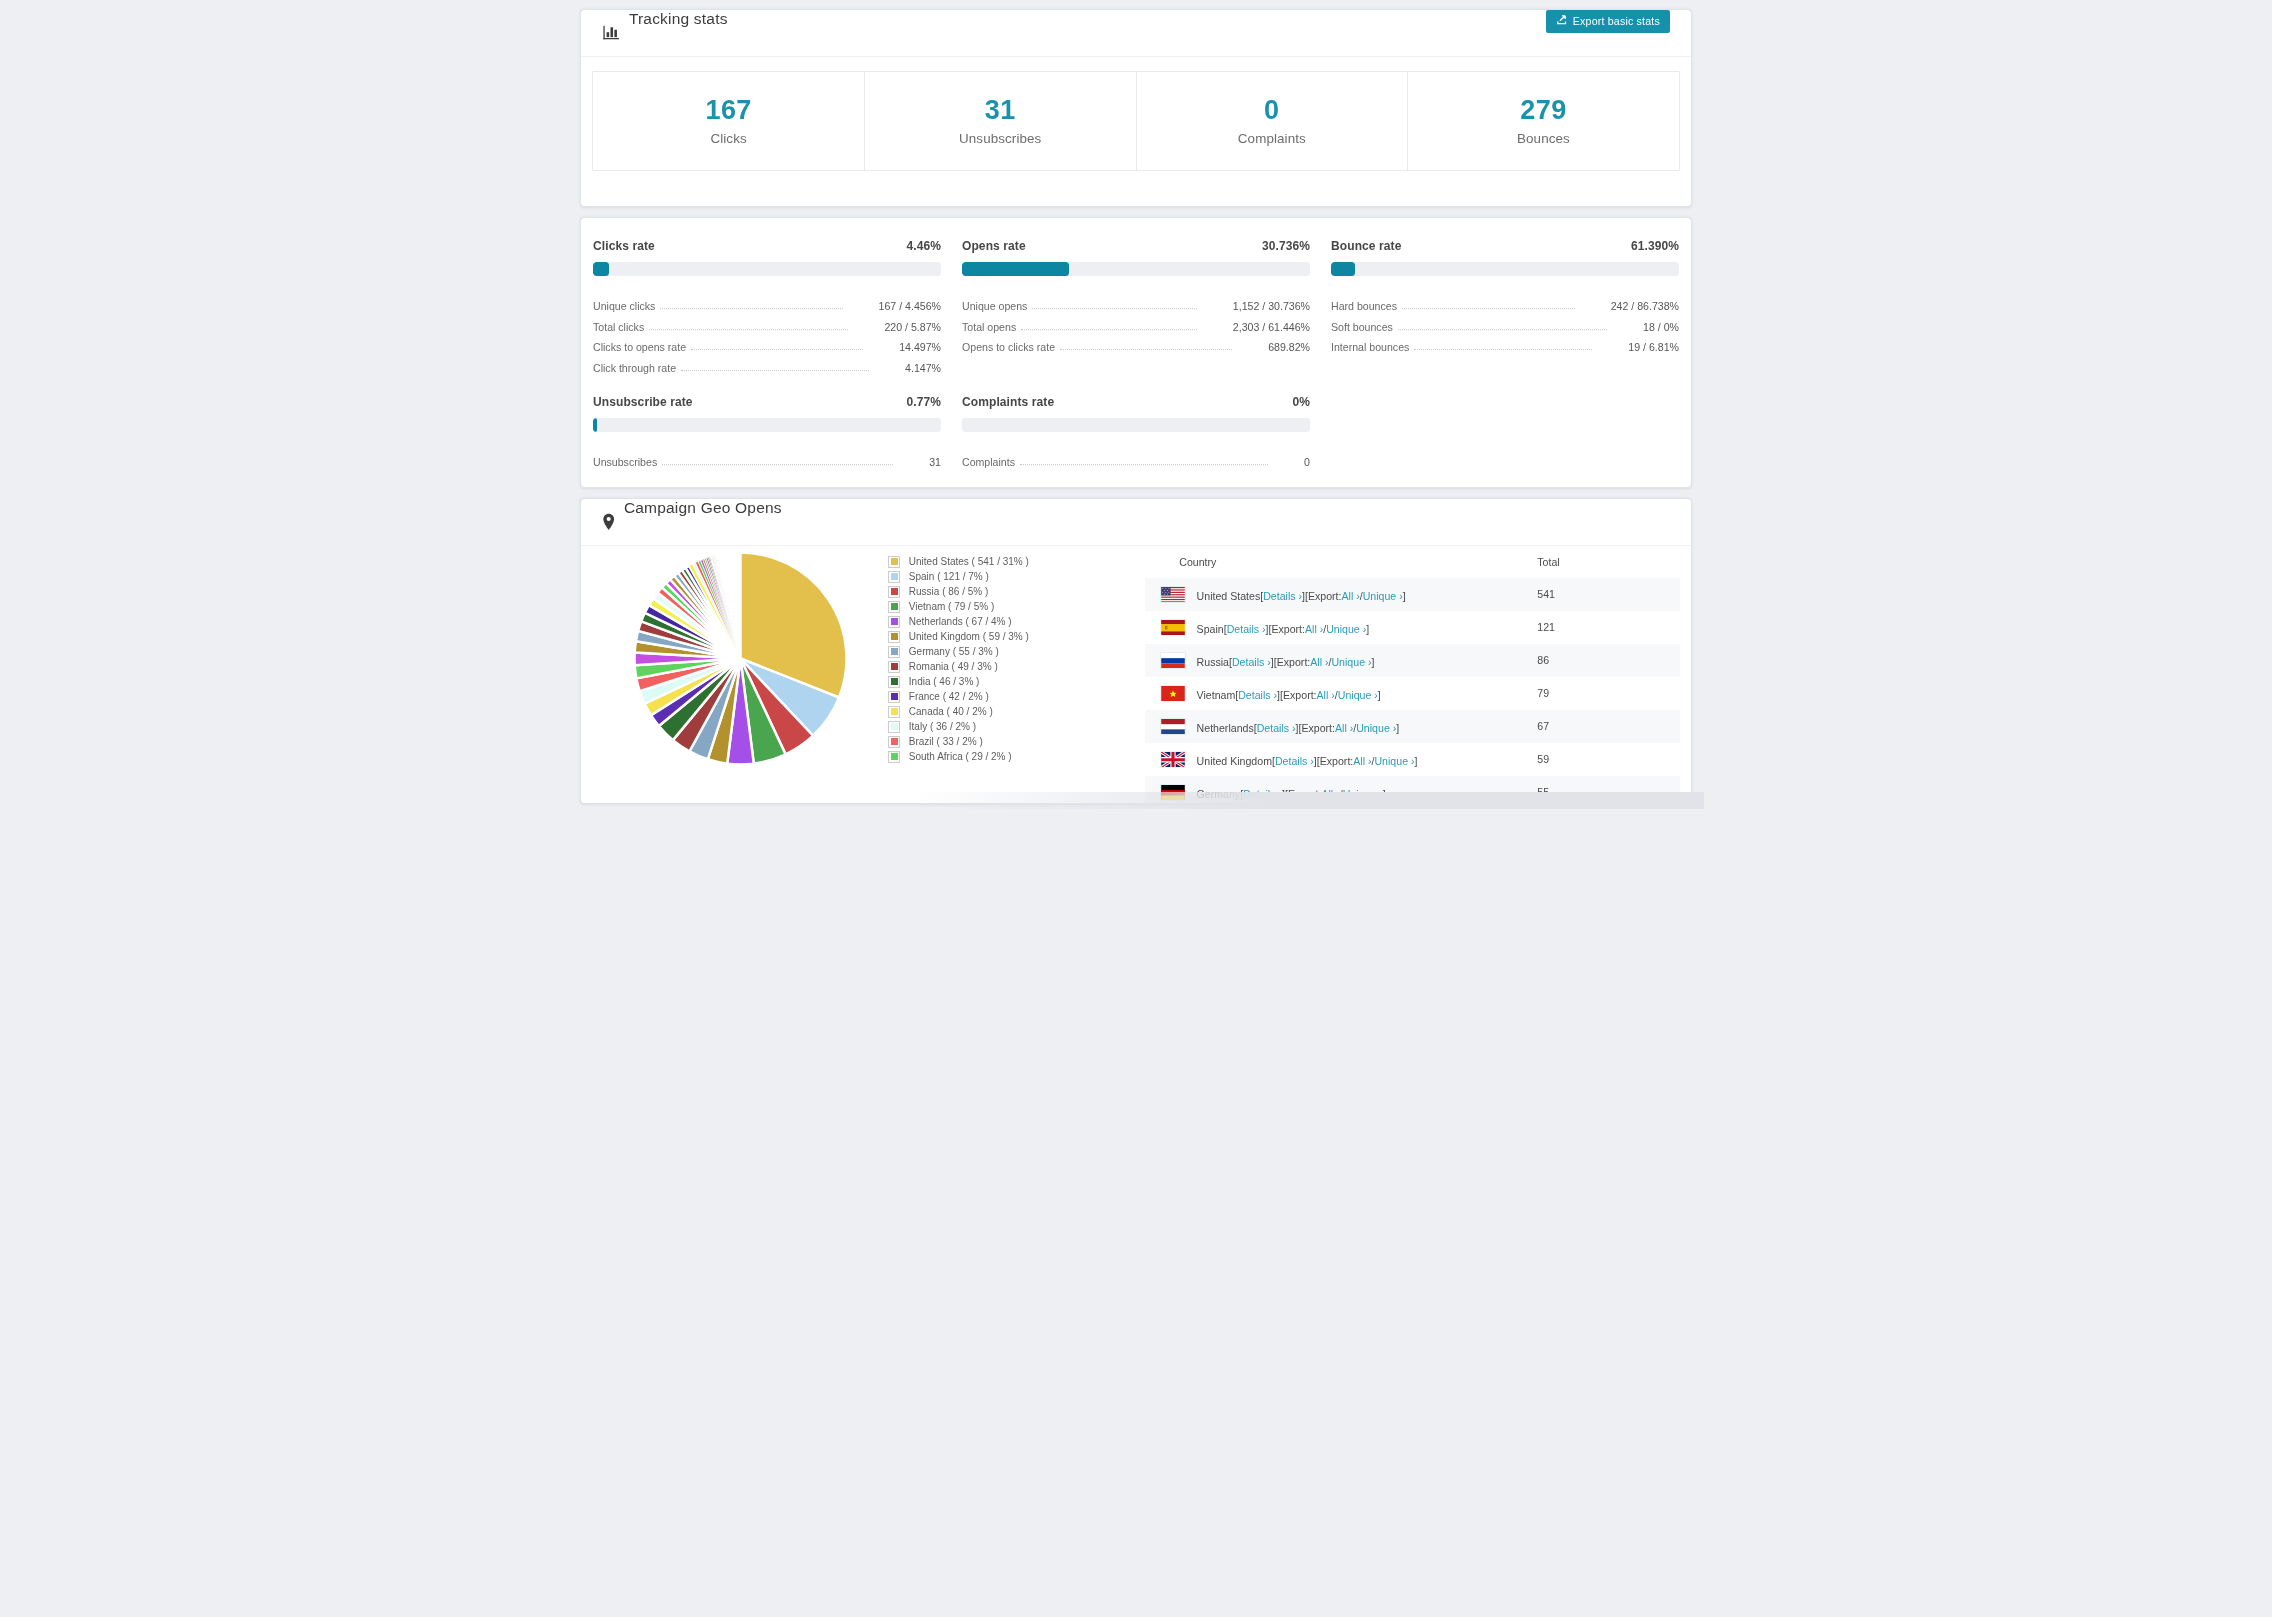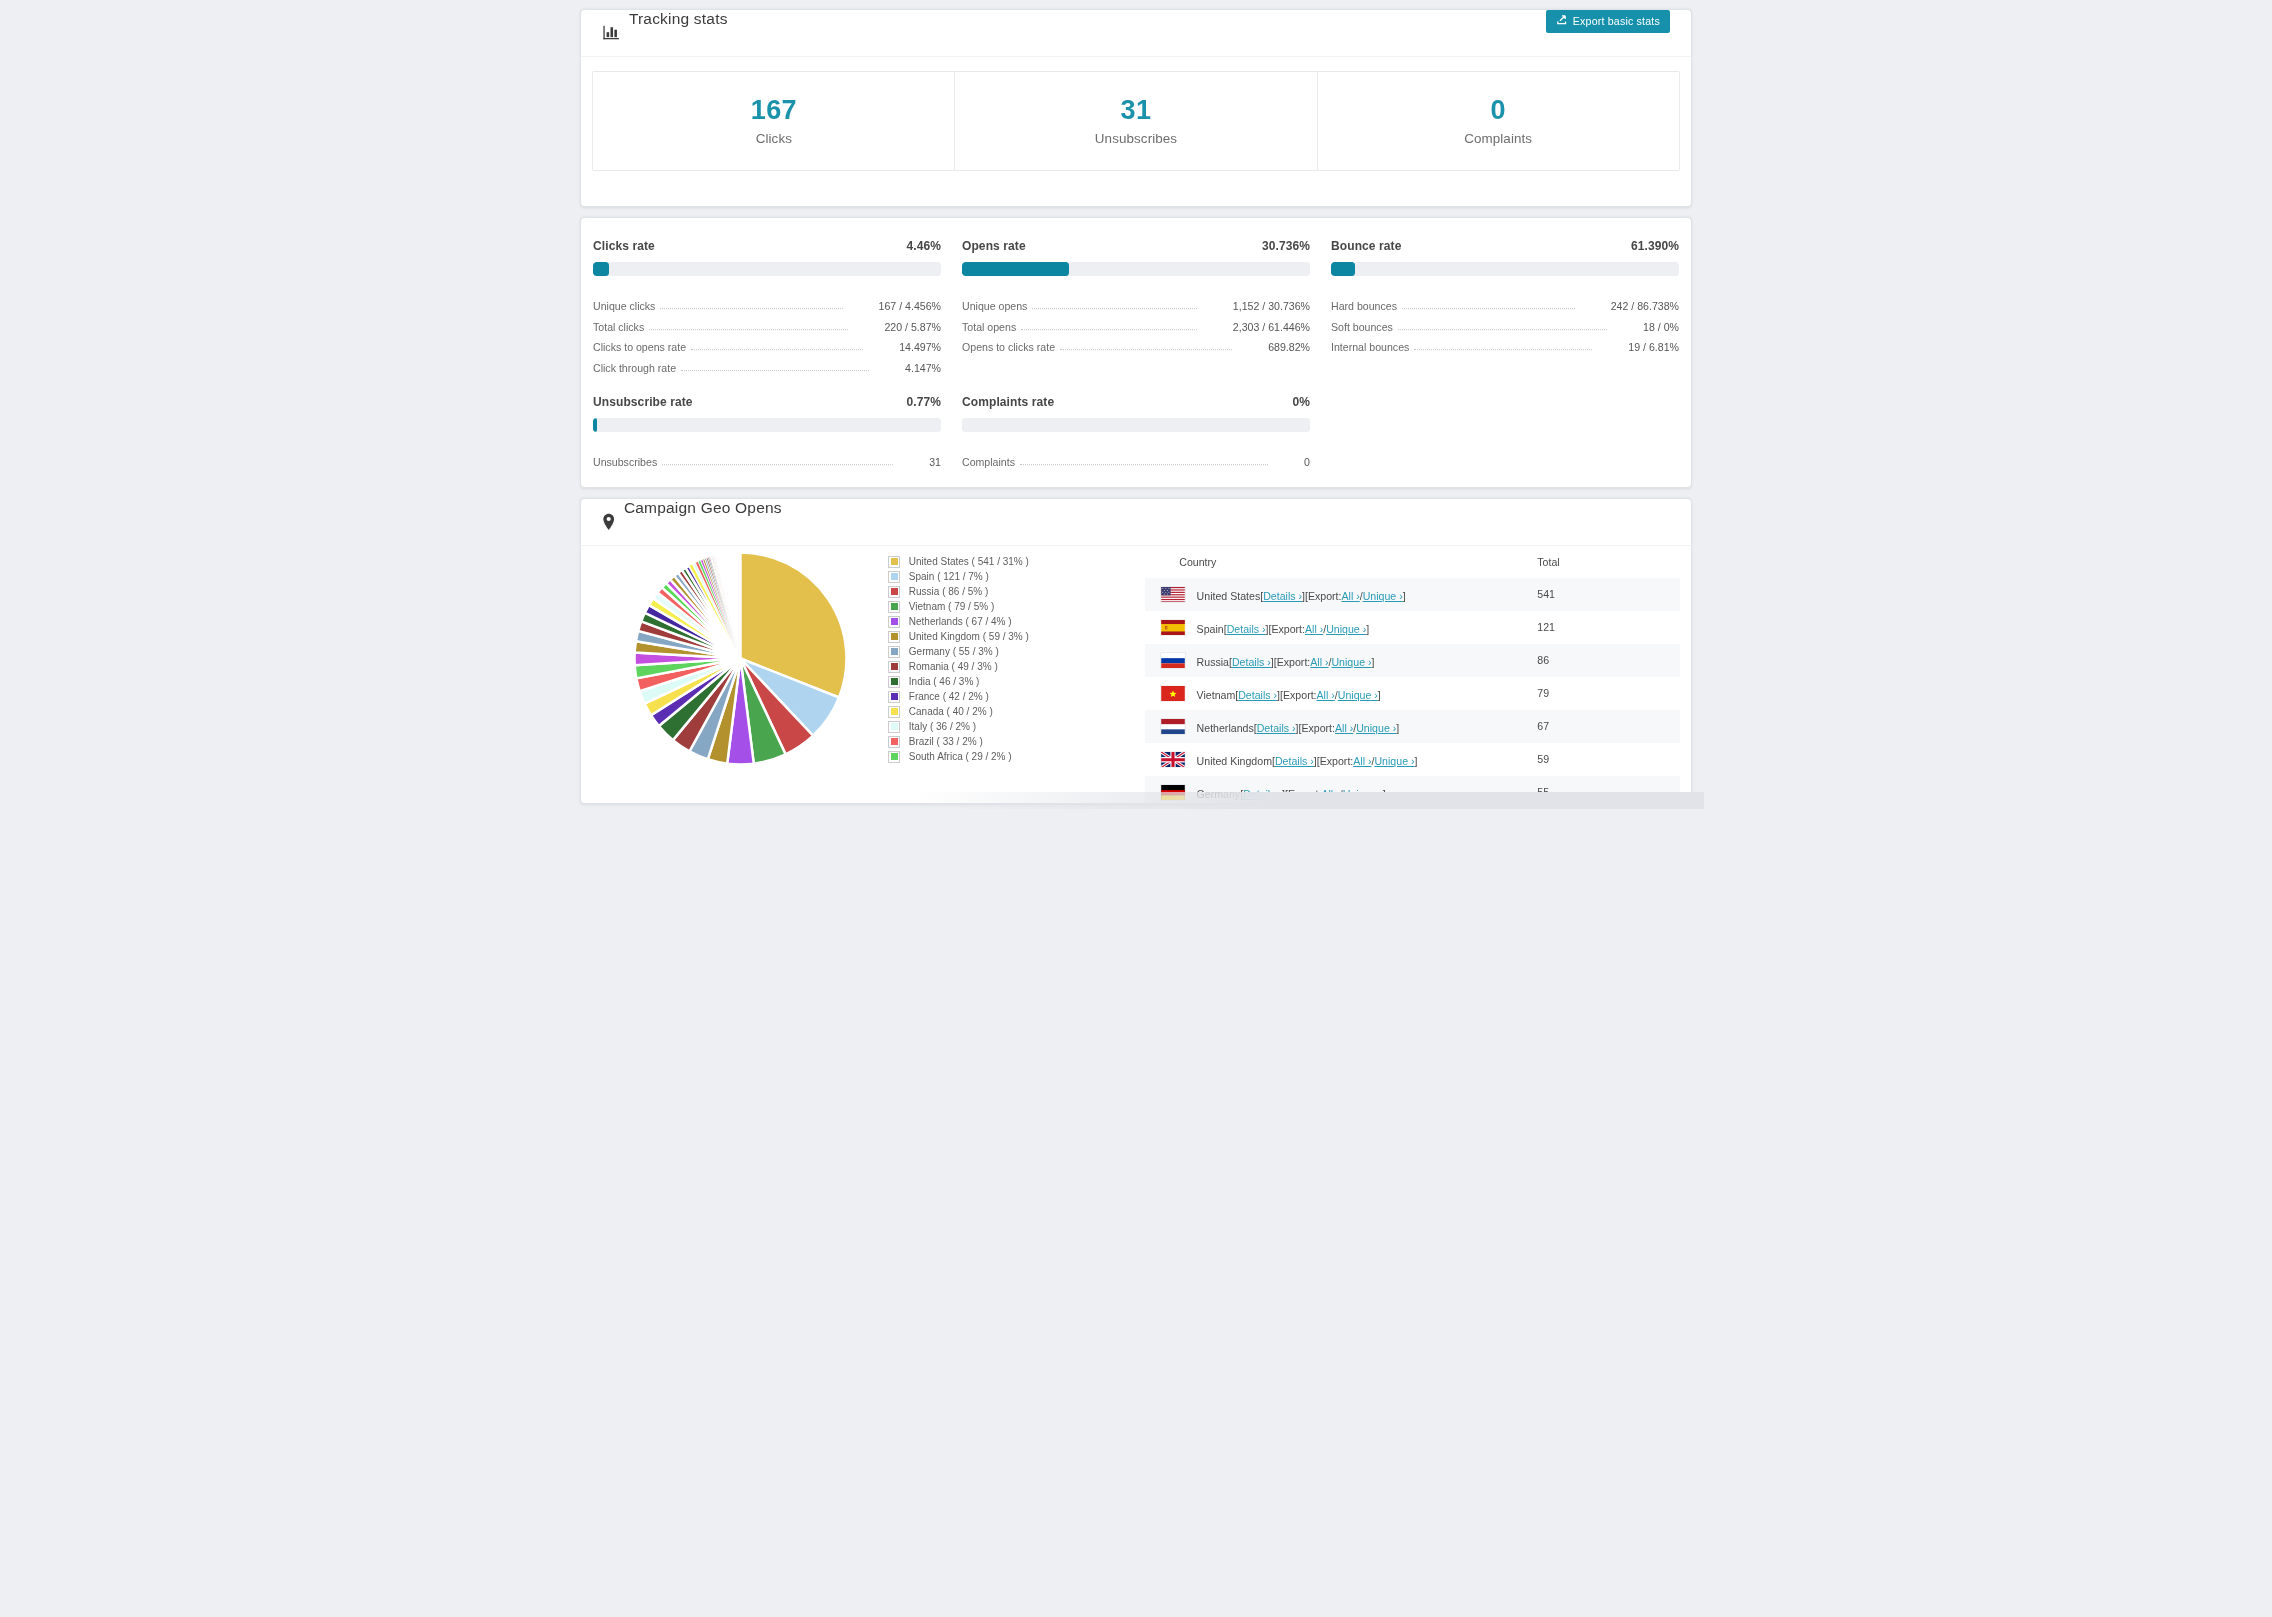--- a/index.html
+++ b/index.html
@@ -53,21 +53,21 @@
   .geo-table { flex:1; margin-left:10px; }
   .geo-hrow, .geo-row { display:grid; grid-template-columns:392px 1fr; align-items:center; }
   .geo-hrow { height:32px; font-size:10.6px; color:#4c4c4c; }
   .geo-hrow .h1 { padding-left:34px; }
   .geo-row { height:33px; font-size:10.6px; }
   .geo-row:nth-child(odd) { background:#f7f8f9; }
   .geo-c1 { display:flex; align-items:flex-end; padding-left:16px; white-space:nowrap; }
   .flag { margin-right:11.3px; display:inline-flex; box-shadow:0 0 0 0.7px rgba(0,0,0,.08); }
   .flag svg { width:24px; height:15.5px; display:block; }
   .country-name { color:#4a4a4a; }
-  .lnk { color:#2a9bb7; cursor:pointer;text-decoration:underline; }
+  .lnk { color:#2a9bb7; cursor:pointer; }
   .br, .exp { color:#4a4a4a; }
   .geo-total { color:#4a4a4a; }
 </style>
 </head>
 <body>
 
 <div class="page">
 
   <section class="panel panel-tracking">
     <div class="panel-head">
@@ -100,20 +100,24 @@
           <div class="stat-value">167</div>
           <div class="stat-label">Clicks</div>
         </div>
         <div class="stat-cell">
           <div class="stat-value">31</div>
           <div class="stat-label">Unsubscribes</div>
         </div>
         <div class="stat-cell">
           <div class="stat-value">0</div>
           <div class="stat-label">Complaints</div>
+        </div>
+        <div class="stat-cell">
+          <div class="stat-value">279</div>
+          <div class="stat-label">Bounces</div>
         </div>
       </div>
   </section>
 
   <section class="panel panel-rates">
     <div class="rates-grid" id="rates-grid">
         <div class="rate-col">
           <div class="rate-head">
             <span class="rate-title">Clicks rate</span>
             <span class="rate-value">4.46%</span>

